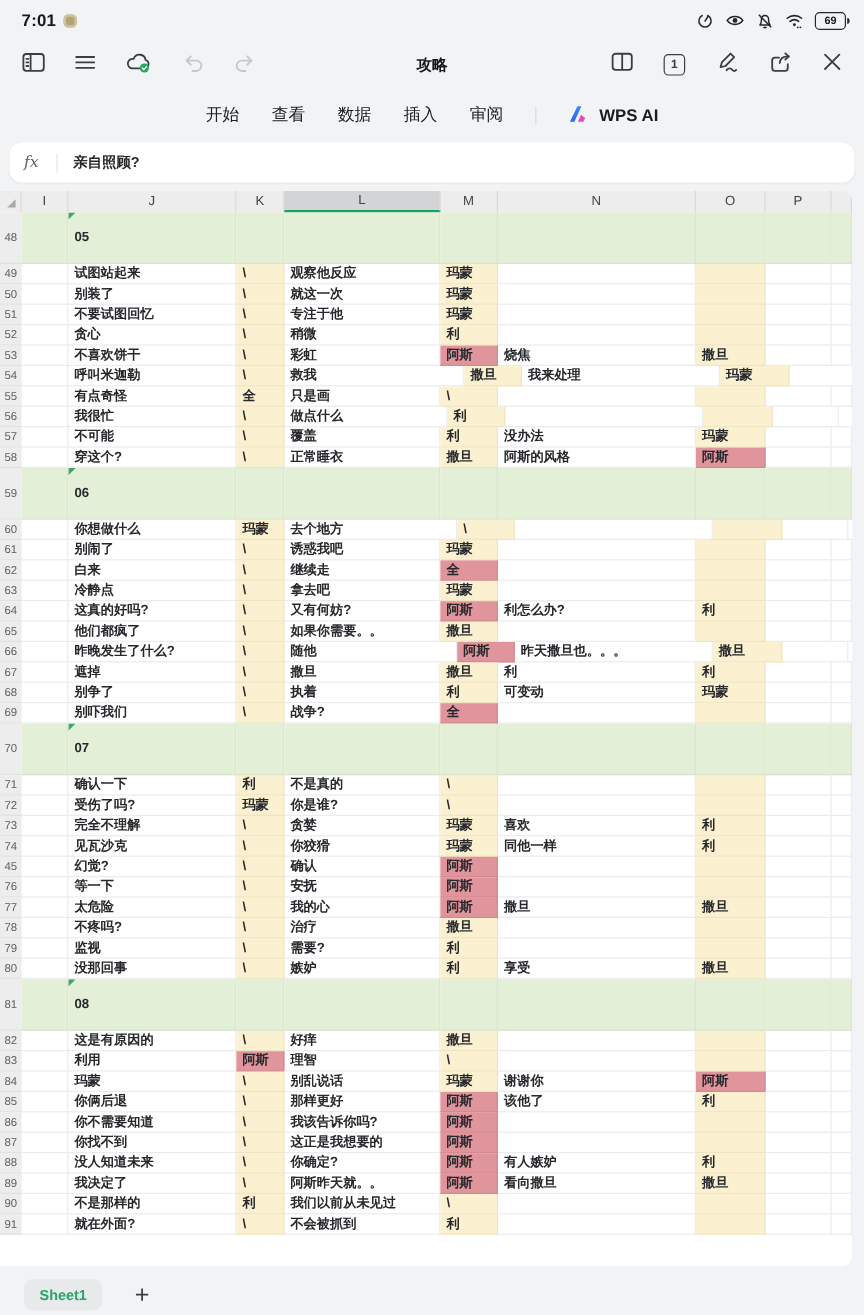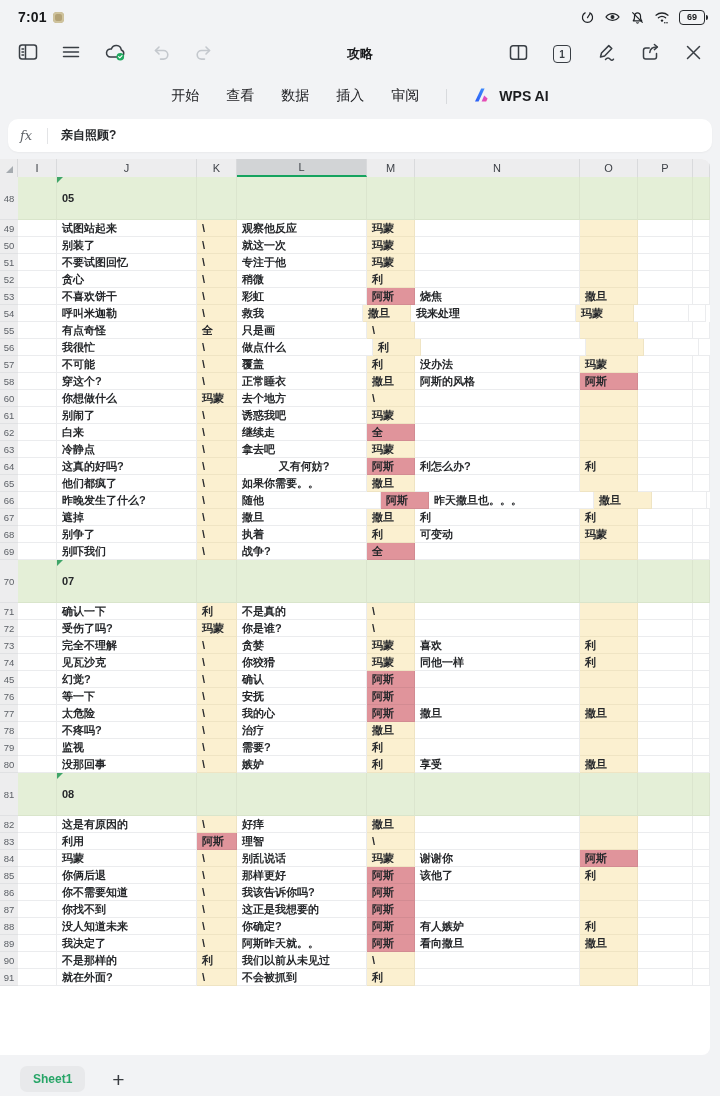--- a/index.html
+++ b/index.html
@@ -322,21 +322,21 @@
       </div>
       <div class="row">
         <div class="rn">54</div>
         <div class="cell" style="width: 39px;"></div>
         <div class="cell" style="width: 140px;">
           <span>呼叫米迦勒</span>
         </div>
         <div class="cell cream" style="width: 40px;">
           <span>\</span>
         </div>
-        <div class="cell" style="width: 126px;">
+        <div class="cell" style="width: 150px;">
           <span>救我</span>
         </div>
         <div class="cell cream" style="width: 48px;">
           <span>撒旦</span>
         </div>
         <div class="cell" style="width: 165px;">
           <span>我来处理</span>
         </div>
         <div class="cell cream" style="width: 58px;">
           <span>玛蒙</span>
@@ -425,30 +425,45 @@
         </div>
         <div class="cell" style="width: 165px;">
           <span>阿斯的风格</span>
         </div>
         <div class="cell cream redc" style="width: 58px;">
           <span>阿斯</span>
         </div>
         <div class="cell" style="width: 55px;"></div>
         <div class="cell" style="width: 17px;"></div>
       </div>
+      <div class="row sec">
+        <div class="rn">59</div>
+        <div class="cell" style="width: 39px;"></div>
+        <div class="cell" style="width: 140px;">
+          <span class="tri"></span>
+          <span>06</span>
+        </div>
+        <div class="cell" style="width: 40px;"></div>
+        <div class="cell" style="width: 130px;"></div>
+        <div class="cell" style="width: 48px;"></div>
+        <div class="cell" style="width: 165px;"></div>
+        <div class="cell" style="width: 58px;"></div>
+        <div class="cell" style="width: 55px;"></div>
+        <div class="cell" style="width: 17px;"></div>
+      </div>
       <div class="row">
         <div class="rn">60</div>
         <div class="cell" style="width: 39px;"></div>
         <div class="cell" style="width: 140px;">
           <span>你想做什么</span>
         </div>
         <div class="cell cream" style="width: 40px;">
           <span>玛蒙</span>
         </div>
-        <div class="cell" style="width: 130px;">
+        <div class="cell" style="width: 144px;">
           <span>去个地方</span>
         </div>
         <div class="cell cream" style="width: 48px;">
           <span>\</span>
         </div>
         <div class="cell" style="width: 165px;"></div>
         <div class="cell cream" style="width: 58px;"></div>
         <div class="cell" style="width: 55px;"></div>
         <div class="cell" style="width: 17px;"></div>
       </div>
@@ -514,21 +529,21 @@
       </div>
       <div class="row">
         <div class="rn">64</div>
         <div class="cell" style="width: 39px;"></div>
         <div class="cell" style="width: 140px;">
           <span>这真的好吗?</span>
         </div>
         <div class="cell cream" style="width: 40px;">
           <span>\</span>
         </div>
-        <div class="cell" style="width: 130px; justify-content: center;">
+        <div class="cell" style="width: 130px;">
           <span>又有何妨?</span>
         </div>
         <div class="cell cream redc" style="width: 48px;">
           <span>阿斯</span>
         </div>
         <div class="cell" style="width: 165px;">
           <span>利怎么办?</span>
         </div>
         <div class="cell cream" style="width: 58px;">
           <span>利</span>

